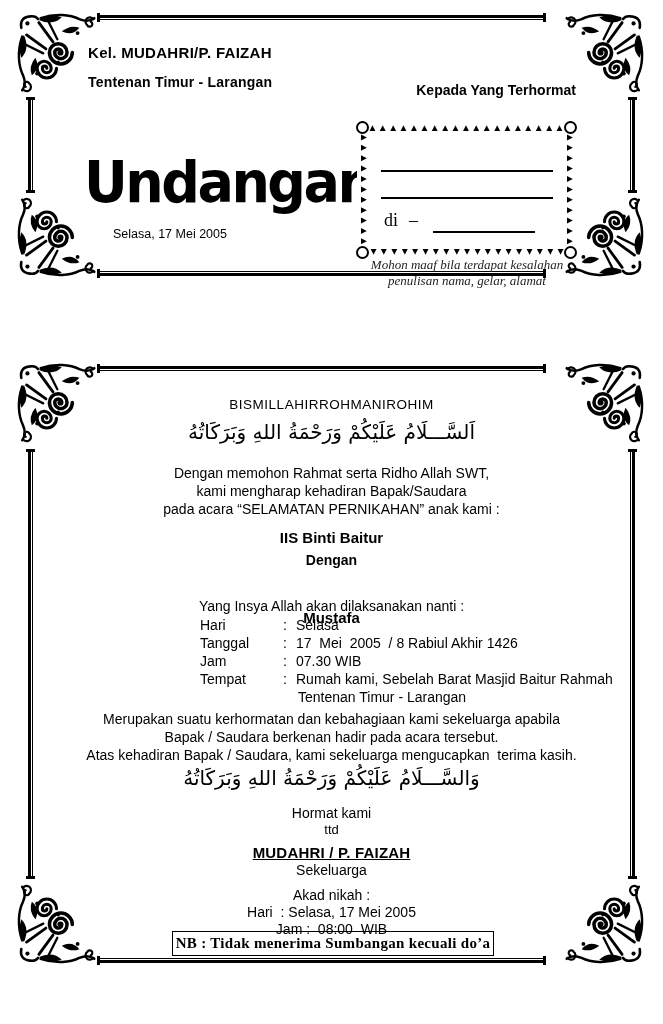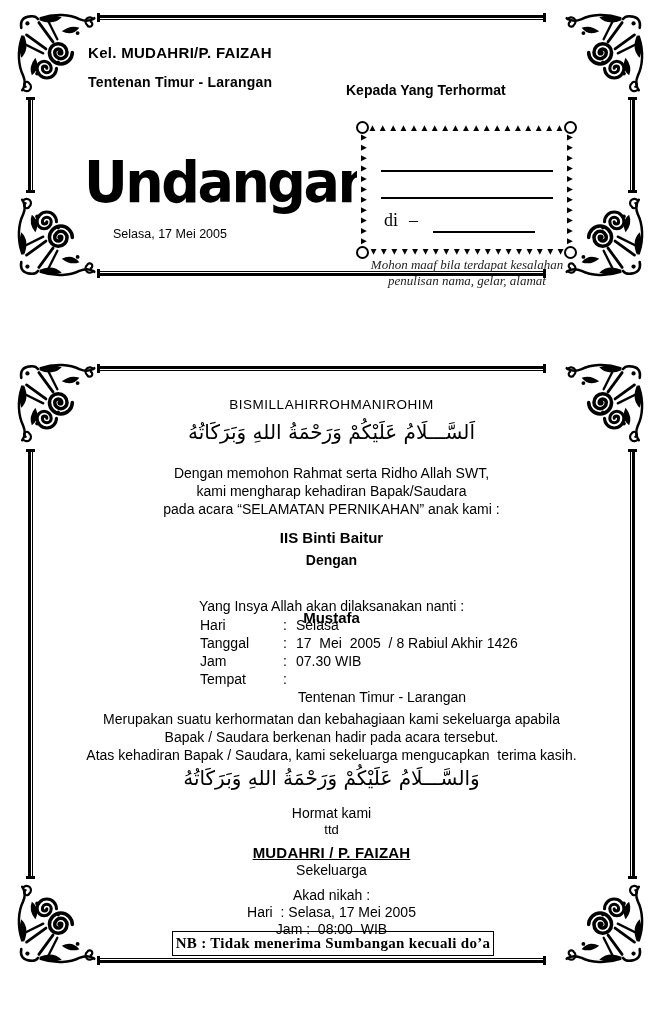--- a/index.html
+++ b/index.html
@@ -22,21 +22,21 @@
   .orn{position:absolute;width:88px;height:88px;}
   .orn.tr{transform:scaleX(-1);}
   .orn.bl{transform:scaleY(-1);}
   .orn.br{transform:scale(-1,-1);}
   
   .fam{position:absolute;left:88px;top:44px;font-size:15px;font-weight:bold;letter-spacing:.3px;}
   .addr{position:absolute;left:88px;top:74px;font-size:14px;font-weight:bold;letter-spacing:.2px;}
   .brand{position:absolute;left:84px;top:156px;font-family:"DejaVu Sans",sans-serif;
          font-size:54px;font-weight:bold;letter-spacing:-2.5px;line-height:1;transform:scaleY(1.04);}
   .tdate{position:absolute;left:113px;top:227px;font-size:12.5px;}
-  .kepada{position:absolute;left:346px;top:81px;width:219px;text-align:left;
+  .kepada{position:absolute;left:357px;top:81px;width:219px;text-align:right;
           font-size:14px;font-weight:bold;line-height:18px;}
   
   .rbox{position:absolute;left:357px;top:122px;width:219px;height:136px;background:#fff;}
   .pstrip{position:absolute;height:13px;line-height:12px;font-size:10px;letter-spacing:.5px;
           overflow:hidden;white-space:nowrap;color:#000;}
   .ps-top{left:0;top:0;width:219px;}
   .ps-bottom{left:0;bottom:0;width:219px;transform:rotate(180deg);}
   .ps-left{left:0;top:0;width:136px;transform-origin:0 0;transform:rotate(90deg) translate(0,-13px);}
   .ps-right{left:0;top:0;width:136px;transform-origin:0 0;transform:translateX(206px) rotate(90deg) translate(0,-13px);}
   .pcorner{position:absolute;width:9px;height:9px;border:2.5px solid #000;border-radius:50%;background:#fff;}
@@ -182,20 +182,21 @@
       <span class="sv">17  Mei  2005  / 8 Rabiul Akhir 1426</span>
     </div>
     <div class="srow">
       <span class="sl">Jam</span>
       <span class="sc">:</span>
       <span class="sv">07.30 WIB</span>
     </div>
     <div class="srow">
       <span class="sl">Tempat</span>
       <span class="sc">:</span>
+      <span class="sv">Rumah kami, Sebelah Barat Masjid Baitur Rahmah</span>
     </div>
     <div class="srow">
       <span class="sl"></span>
       <span class="sc"></span>
       <span class="sv sv2">Tentenan Timur - Larangan</span>
     </div>
   </div>
 
   <div class="c" style="top:711px;">Merupakan suatu kerhormatan dan kebahagiaan kami sekeluarga apabila</div>
   <div class="c" style="top:729px;">Bapak / Saudara berkenan hadir pada acara tersebut.</div>

